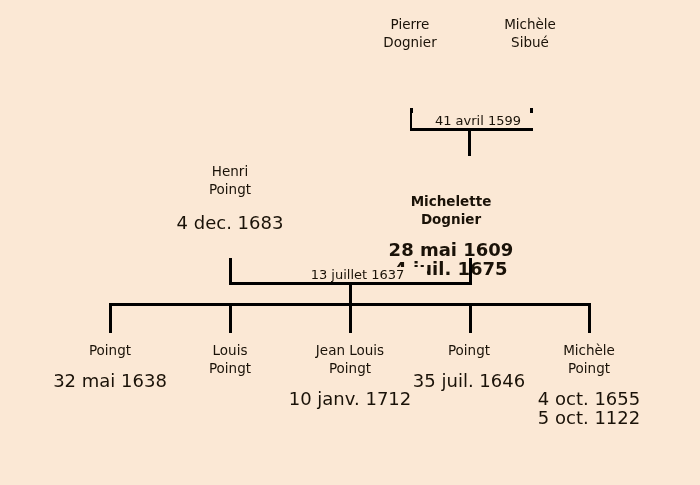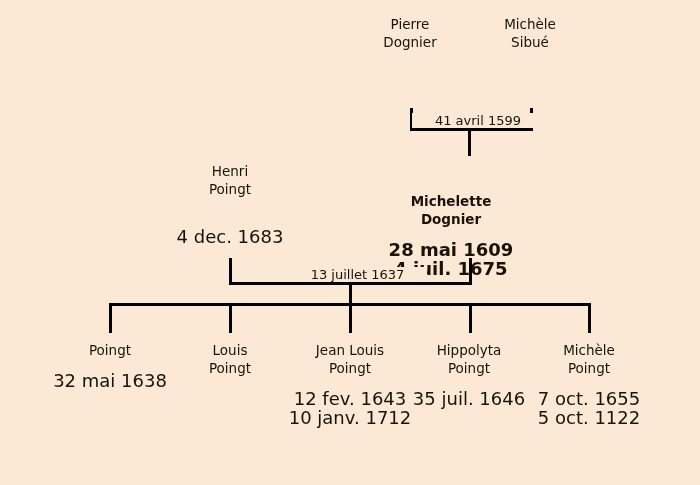--- a/index.html
+++ b/index.html
@@ -84,21 +84,21 @@
 
   <div class="ln h" style="left:410px; top:128px; width:123px;"></div>
 
   <div class="ln v" style="left:468px; top:128px; height:28px;"></div>
 
   <div class="union-label" style="left:412px; top:113px; width:118px;">41 avril 1599</div>
 
   <div class="person" style="left:165px; top:162px; width:130px;">
     <div class="nm">Henri</div>
     <div class="nm">Poingt</div>
-    <div class="dates-blk" style="margin-top:27px;text-align:center;">
+    <div class="dates-blk" style="margin-top:13px;text-align:center;">
       <div class="dates">4 dec. 1683</div>
     </div>
   </div>
 
   <div class="person bold" style="left:386px; top:162px; width:130px;margin-top:30px;">
     <div class="nm">Michelette</div>
     <div class="nm">Dognier</div>
     <div class="dates-blk">
       <div class="dates">28 mai 1609</div>
       <div class="dates">4 juil. 1675</div>
@@ -132,35 +132,33 @@
 
   <div class="person" style="left:165px; top:341px; width:130px;">
     <div class="nm">Louis</div>
     <div class="nm">Poingt</div>
   </div>
 
   <div class="person" style="left:285px; top:341px; width:130px;">
     <div class="nm">Jean Louis</div>
     <div class="nm">Poingt</div>
     <div class="dates-blk">
-      <div class="dates">12 fev. 1643</div>
       <div class="dates">10 janv. 1712</div>
     </div>
   </div>
 
   <div class="person" style="left:404px; top:341px; width:130px;">
-    <div class="nm">Hippolyta</div>
     <div class="nm">Poingt</div>
     <div class="dates-blk">
       <div class="dates">35 juil. 1646</div>
     </div>
   </div>
 
   <div class="person" style="left:524px; top:341px; width:130px;">
     <div class="nm">Michèle</div>
     <div class="nm">Poingt</div>
     <div class="dates-blk">
-      <div class="dates">7 oct. 1655</div>
+      <div class="dates">4 oct. 1655</div>
       <div class="dates">5 oct. 1122</div>
     </div>
   </div>
 
 </div>
 
 </body></html>

